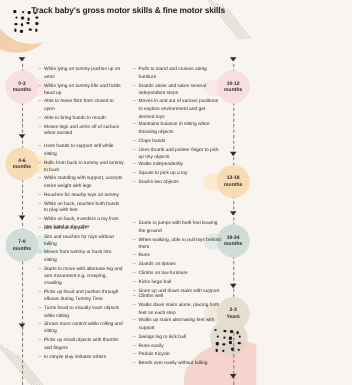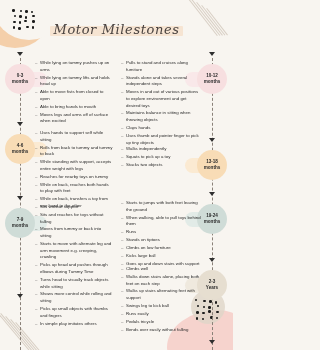--- a/index.html
+++ b/index.html
@@ -170,24 +170,21 @@
     <div class="dot" style="left: 6.12px; top: 11.68px;"></div>
     <div class="dot" style="left: 12px; top: 10px;"></div>
     <div class="dot" style="left: 20.28px; top: 10.72px;"></div>
     <div class="dot" style="left: -0.24px; top: 17.04px;"></div>
     <div class="dot" style="left: 5.64px; top: 17.76px;"></div>
     <div class="dot" style="left: 13.92px; top: 16.08px;"></div>
     <div class="dot" style="left: 19.8px; top: 16.8px;"></div>
   </div>
 
 <div id="header">
-  <div id="title-wrap">
-    <div id="title-hl"></div>
-    <div id="title">Motor Milestones</div>
-  </div>
+  <div id="subtitle">Track baby's gross motor skills &amp; fine motor skills</div>
 </div>
 
 <div class="col" id="col-left">
   <div class="rail" id="rail-left"></div>
 <div class="badge" style="top: 6px; left: 5px; background: rgb(247, 223, 224);">
       <div class="pill" style="background: rgb(249, 232, 233); top: 7.5px;"></div>
       <div class="badge-num">0-3</div>
       <div class="badge-unit">months</div>
     </div>
     <div class="arrow" style="top: -6px; left: 17px;"></div>

